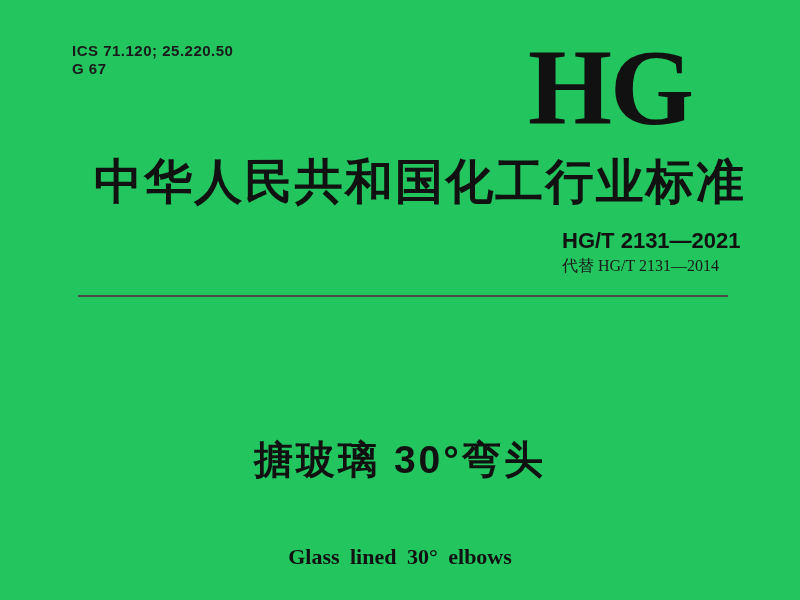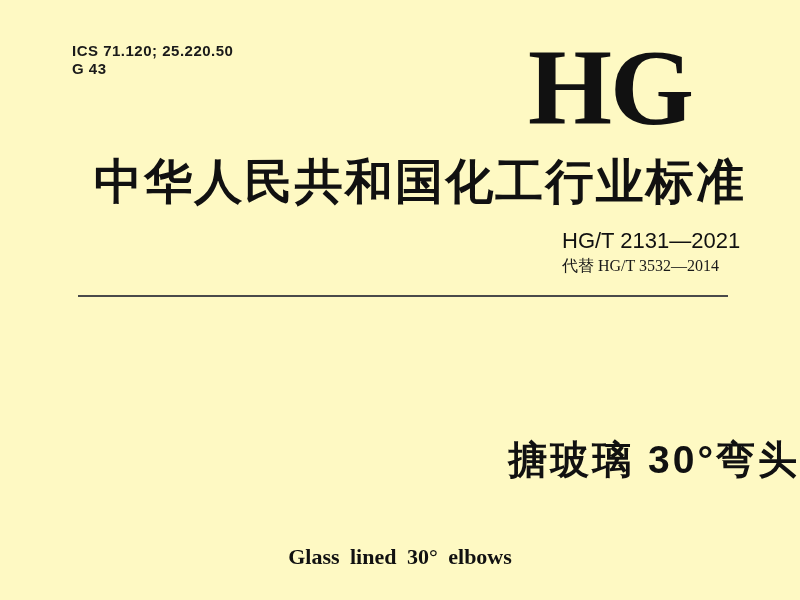--- a/index.html
+++ b/index.html
@@ -5,21 +5,21 @@
   html, body {
     margin: 0;
     padding: 0;
     background: #e8e8e8;
   }
   .page {
     position: relative;
     width: 800px;
     height: 600px;
     margin: 0 auto;
-    background: #fef9c3;
+    background: #22c55e;
     overflow: hidden;
     color: #1a1a1a;
     font-family: "Liberation Serif", serif;
   }
   .ics-block {
     position: absolute;
     left: 72px;
     top: 42px;
     font-family: "Liberation Sans", sans-serif;
     font-weight: bold;
@@ -54,21 +54,21 @@
     color: #111111;
   }
   .std-block {
     position: absolute;
     left: 562px;
     top: 229px;
     text-align: left;
   }
   .std-number {
     font-family: "Liberation Sans", sans-serif;
-    font-weight: normal;
+    font-weight: bold;
     font-size: 22px;
     line-height: 24px;
     letter-spacing: 0px;
     color: #111111;
     white-space: nowrap;
   }
   .replaces-note {
     margin-top: 4px;
     font-family: "Liberation Serif", serif;
     font-weight: normal;
@@ -84,21 +84,21 @@
     width: 650px;
     height: 2px;
     background: #4a4a4a;
     border: none;
   }
   .title-cn {
     position: absolute;
     left: 0;
     top: 436px;
     width: 100%;
-    text-align: right;
+    text-align: center;
     font-family: "Liberation Sans", "DejaVu Sans", sans-serif;
     font-weight: bold;
     font-size: 39px;
     line-height: 48px;
     letter-spacing: 3px;
     color: #111111;
   }
   .title-en {
     position: absolute;
     left: 0;
@@ -114,30 +114,30 @@
     margin-top: 28px;
   }
 </style>
 </head>
 <body>
 
 <div class="page">
 
   <div class="ics-block">
     <div>ICS 71.120; 25.220.50</div>
-    <div>G 43</div>
+    <div>G 67</div>
   </div>
 
   <div class="logo">HG</div>
 
   <div class="category-title">中华人民共和国化工行业标准</div>
 
   <div class="std-block">
     <div class="std-number">HG/T 2131—2021</div>
-    <div class="replaces-note">代替 HG/T 3532—2014</div>
+    <div class="replaces-note">代替 HG/T 2131—2014</div>
   </div>
 
   <div class="rule"></div>
 
   <div class="title-cn">搪玻璃 30°弯头</div>
 
   <div class="title-en">Glass lined 30° elbows</div>
 
 </div>
 

